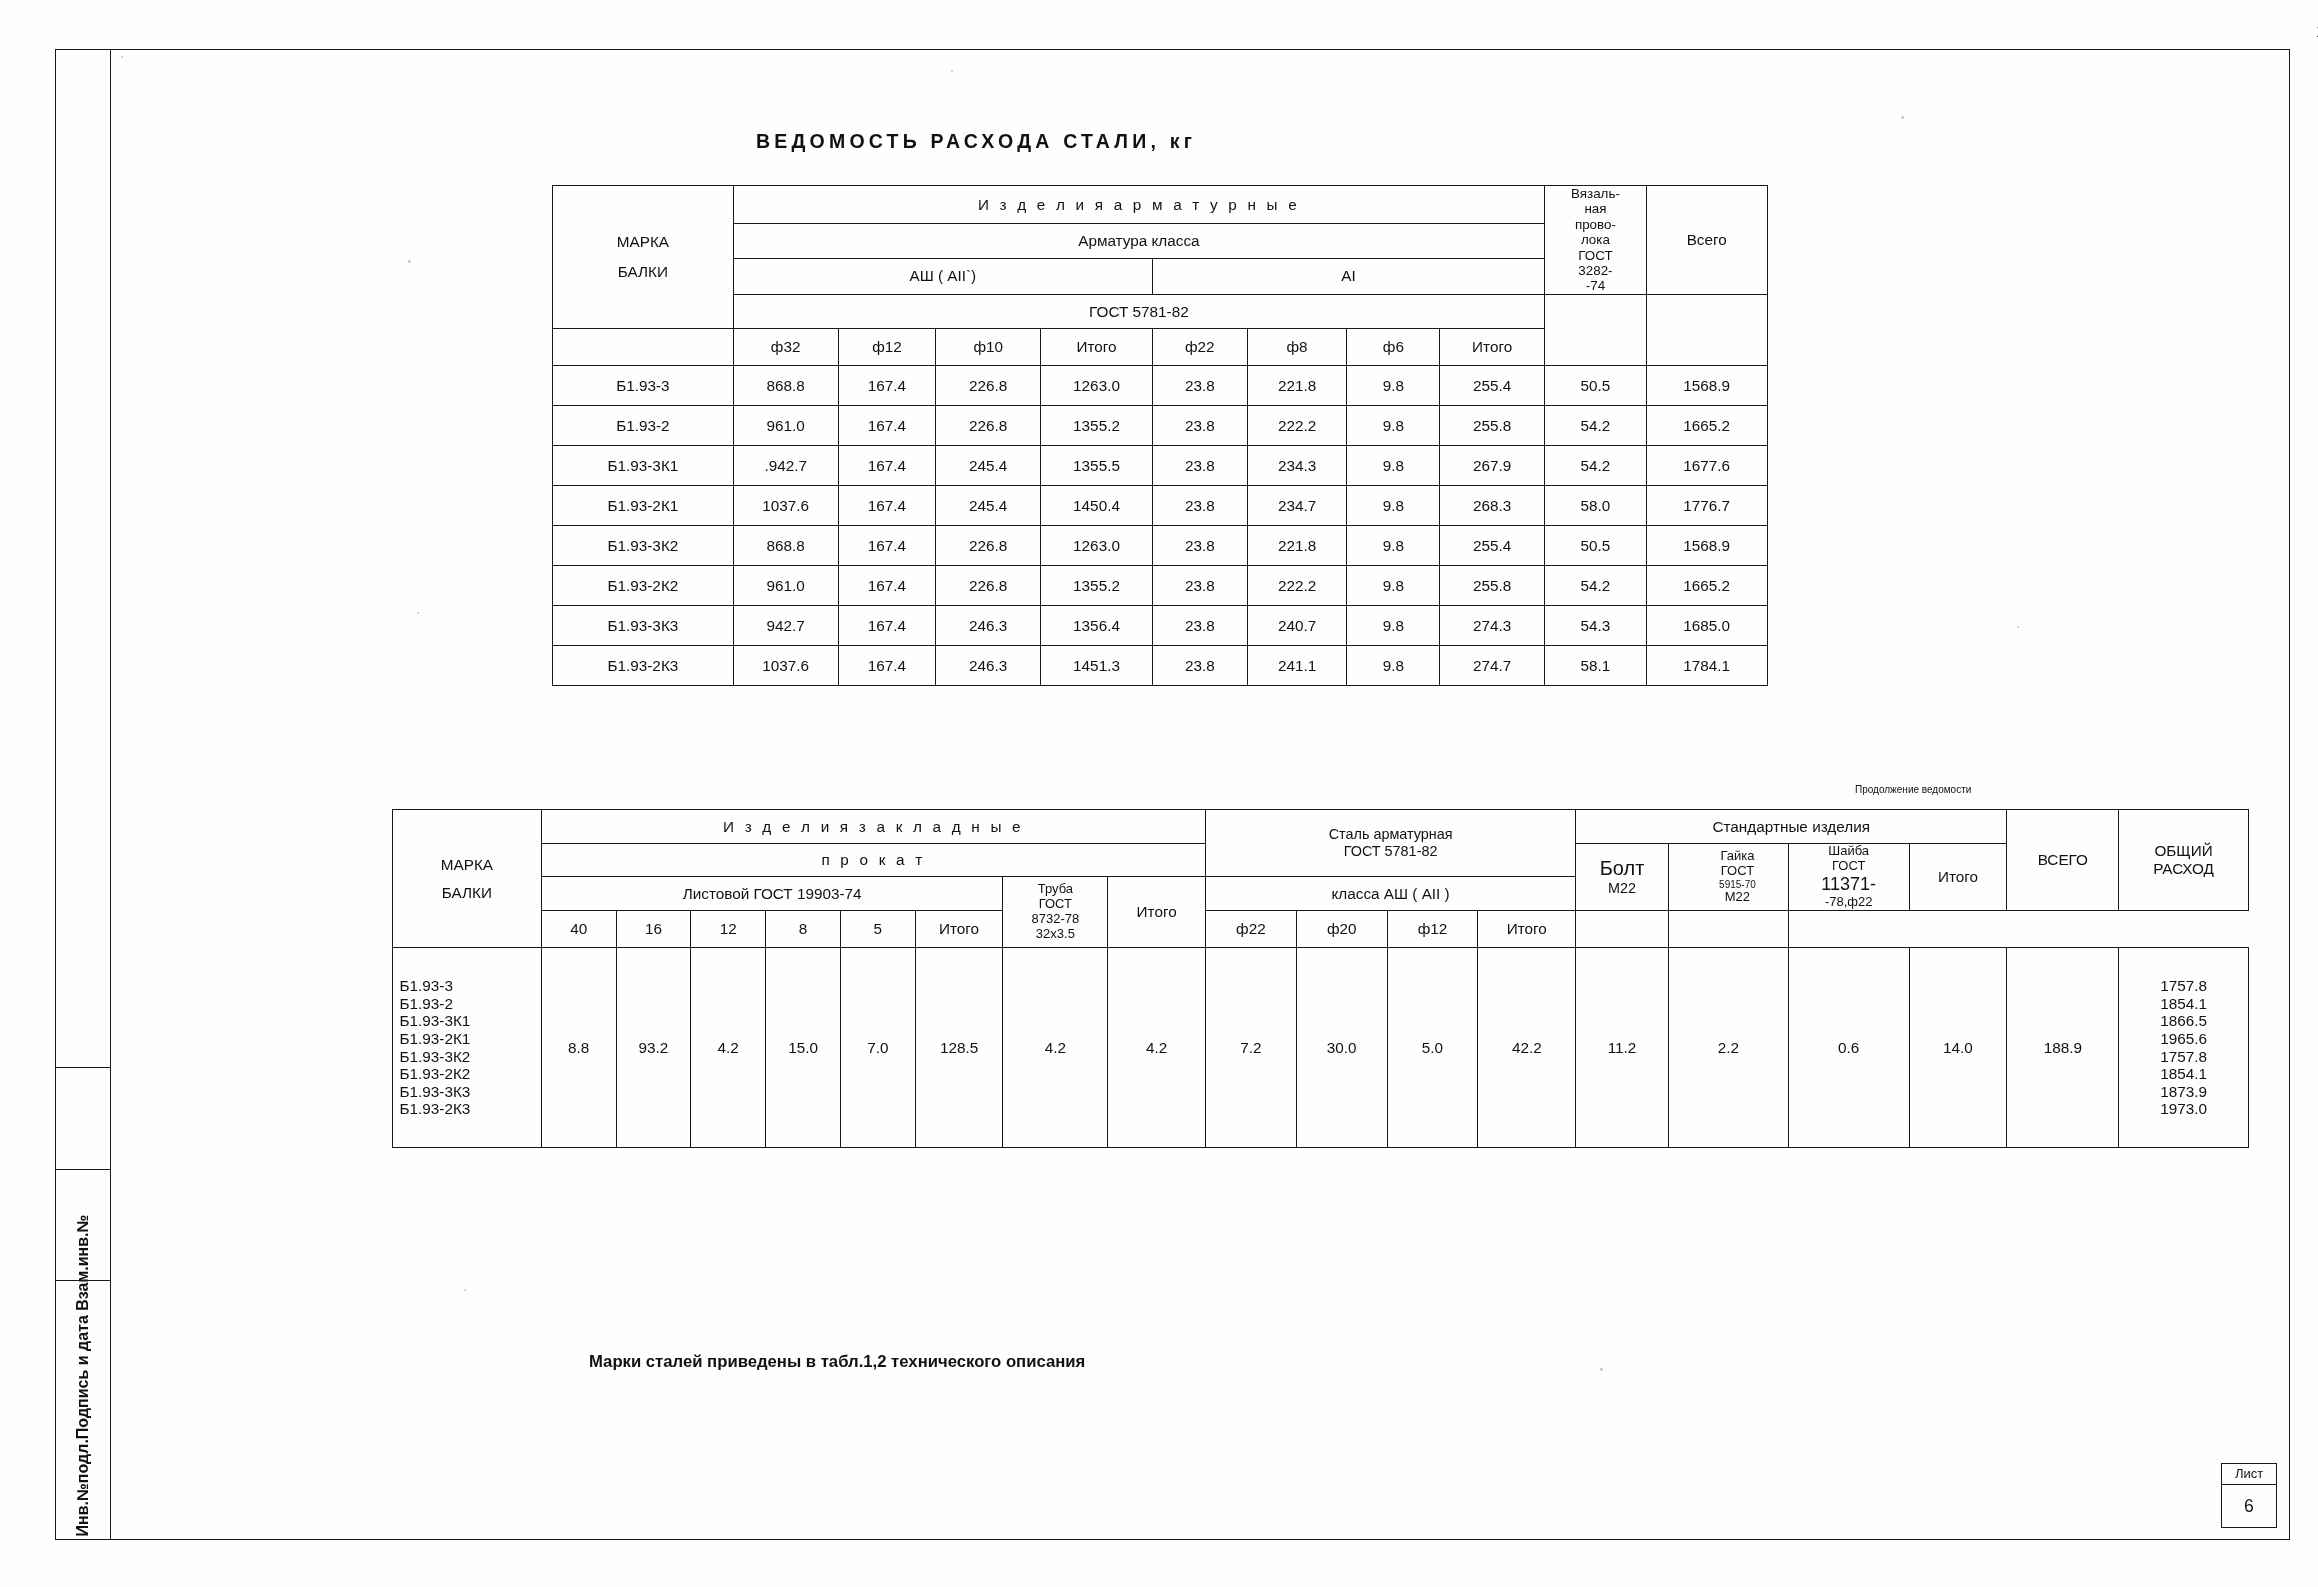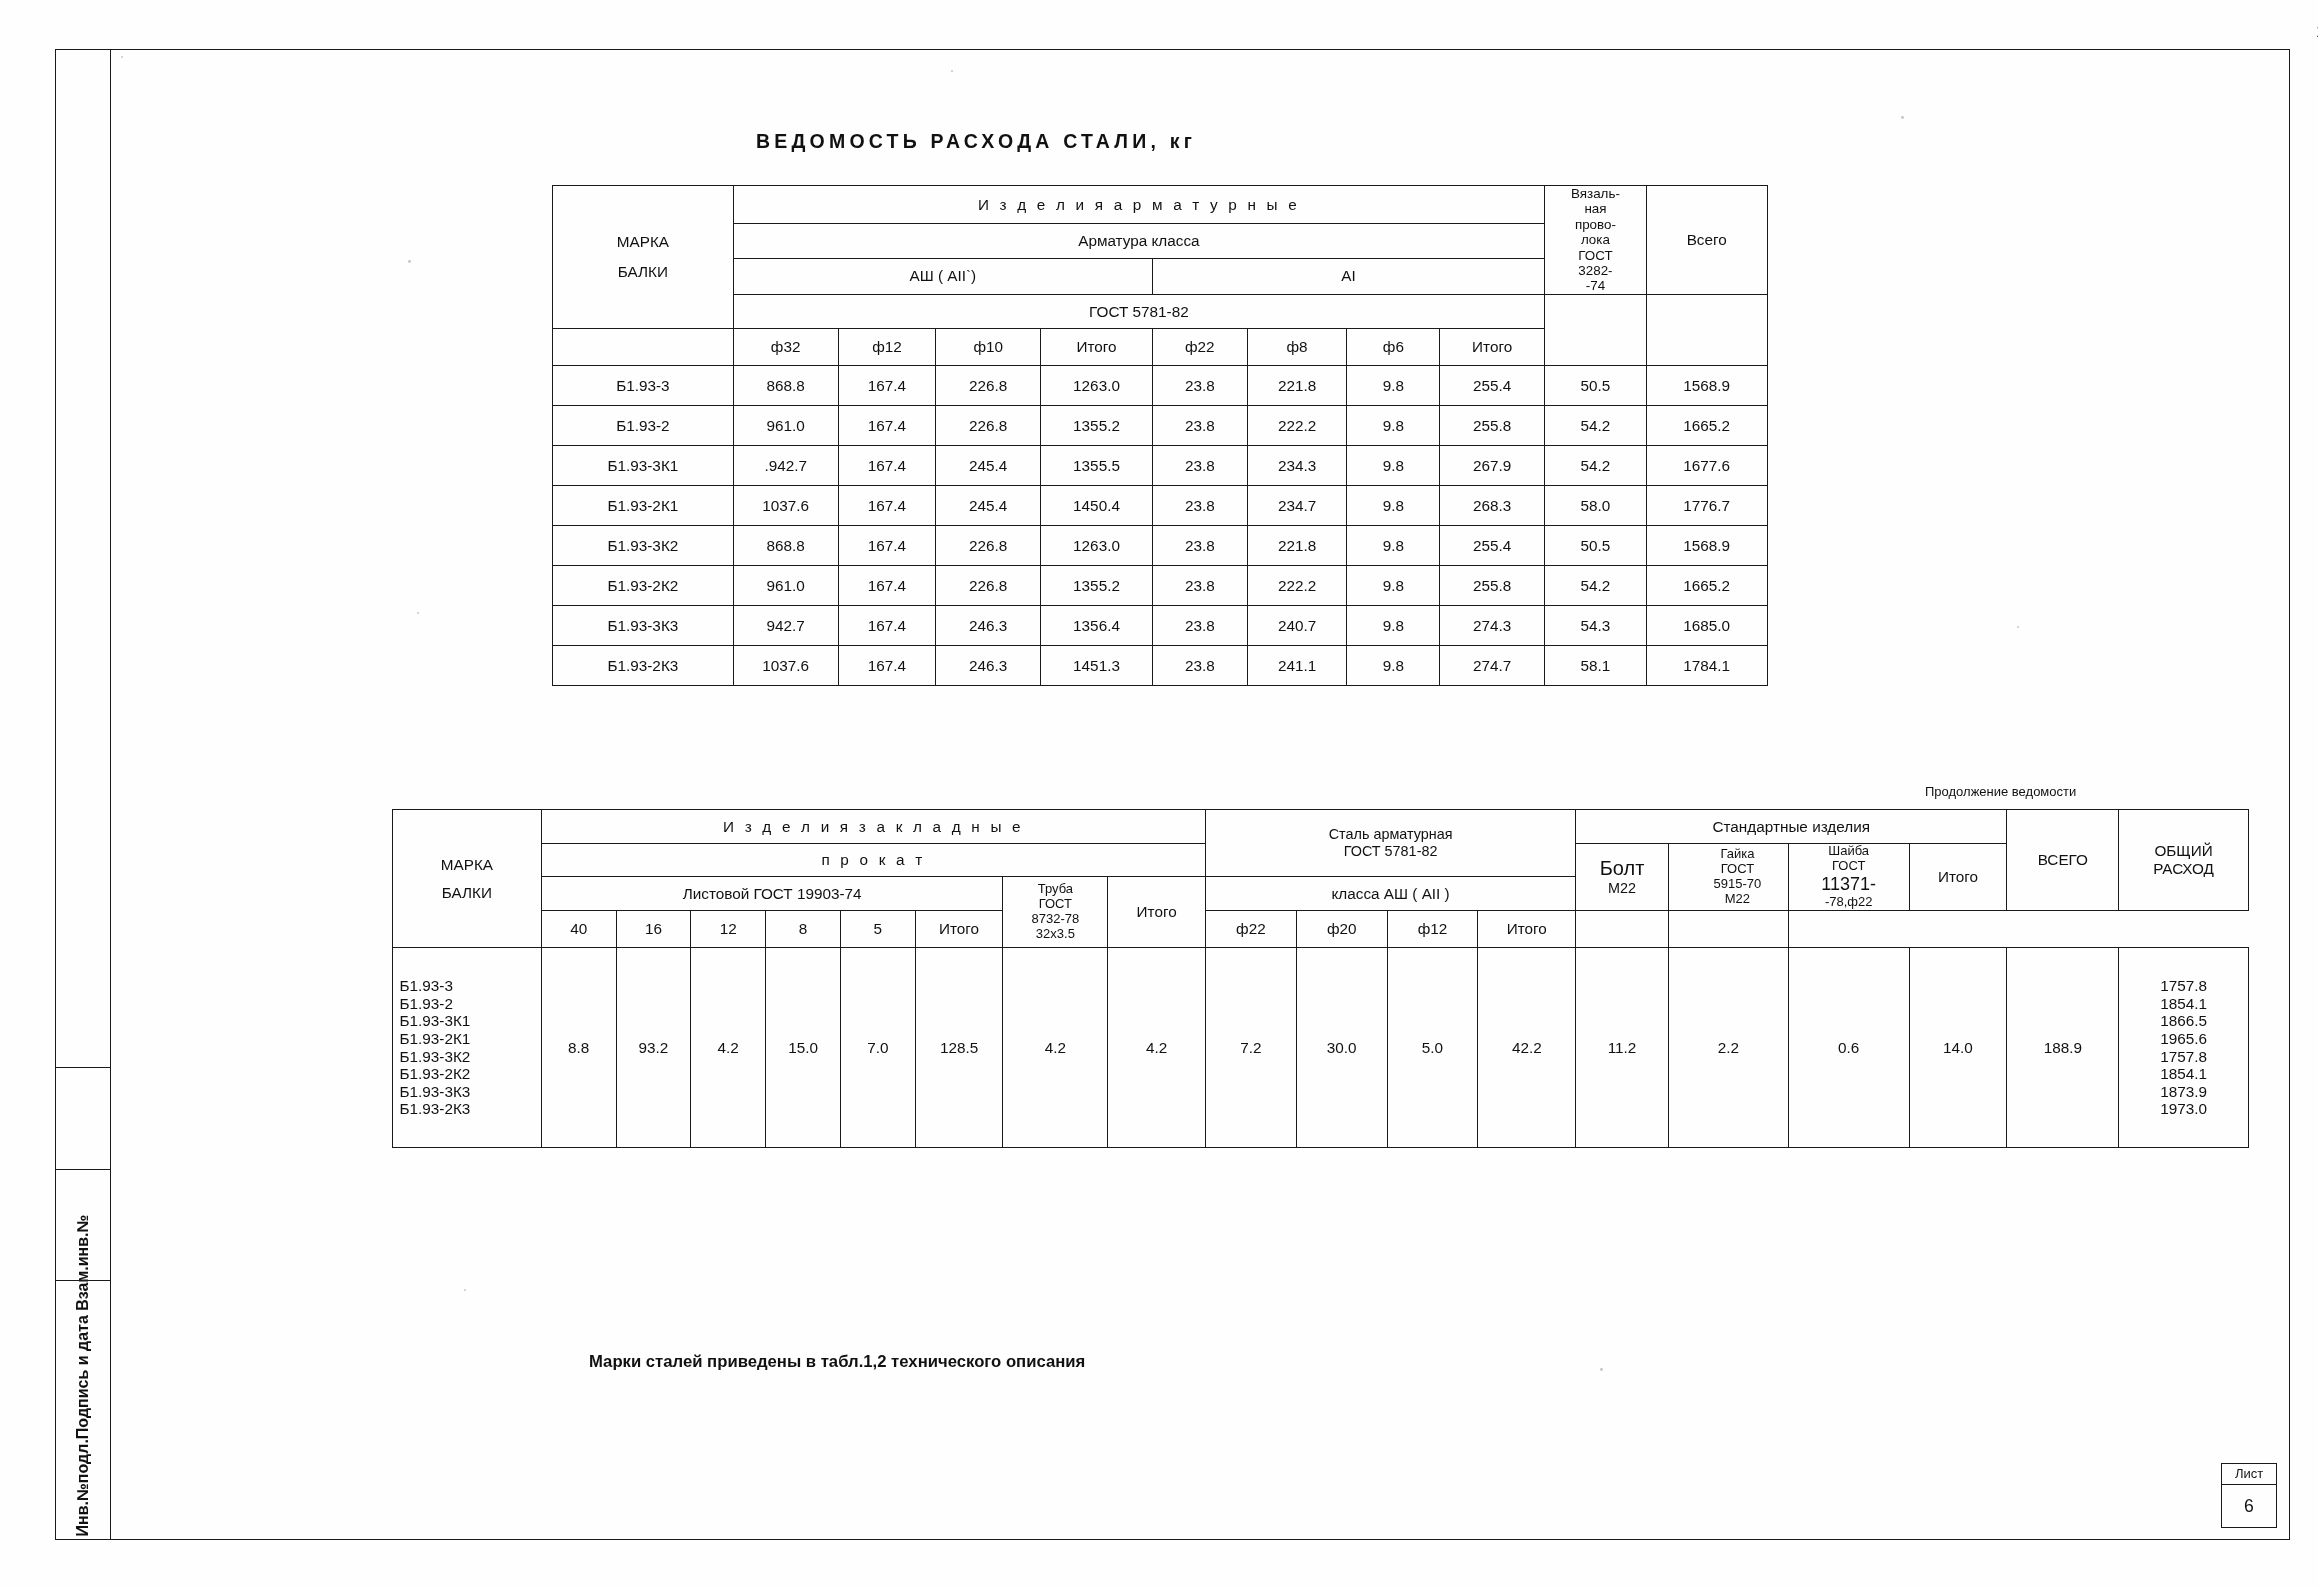--- a/index.html
+++ b/index.html
@@ -128,24 +128,24 @@
   }
   
   .table2-wrap {
     position: absolute;
     left: 392px;
     top: 809px;
   }
 
   .cont-note {
     position: absolute;
-    left: 1925px;
+    left: 1855px;
     top: 784px;
     font-family: "Liberation Sans", sans-serif;
-    font-size: 13px;
+    font-size: 10px;
   }
 
   .footnote {
     position: absolute;
     left: 589px;
     top: 1352px;
     font-family: "Liberation Sans", sans-serif;
     font-size: 16.7px;
     font-weight: bold;
   }
@@ -422,21 +422,21 @@
       </tr>
       <tr>
         <td colspan="8" class="spaced" style="height:32px;">п р о к а т</td>
         <td rowspan="2" style="width:88px;">
           <div style="font-size:20px">Болт</div>
           <div style="font-size:14.4px">М22</div>
         </td>
         <td rowspan="2" style="width:97px;padding-left:20px;">
           <div style="font-size:13px">Гайка</div>
           <div style="font-size:13px">ГОСТ</div>
-          <div style="font-size:13px">5915-70</div>
+          <div style="font-size:10px">5915-70</div>
           <div style="font-size:13px">М22</div>
         </td>
         <td rowspan="2" style="width:116px;">
           <div style="font-size:13px">Шайба</div>
           <div style="font-size:13px">ГОСТ</div>
           <div style="font-size:18px">11371-</div>
           <div style="font-size:13px">-78,ф22</div>
         </td>
         <td rowspan="2" style="width:93px;">Итого</td>
       </tr>

